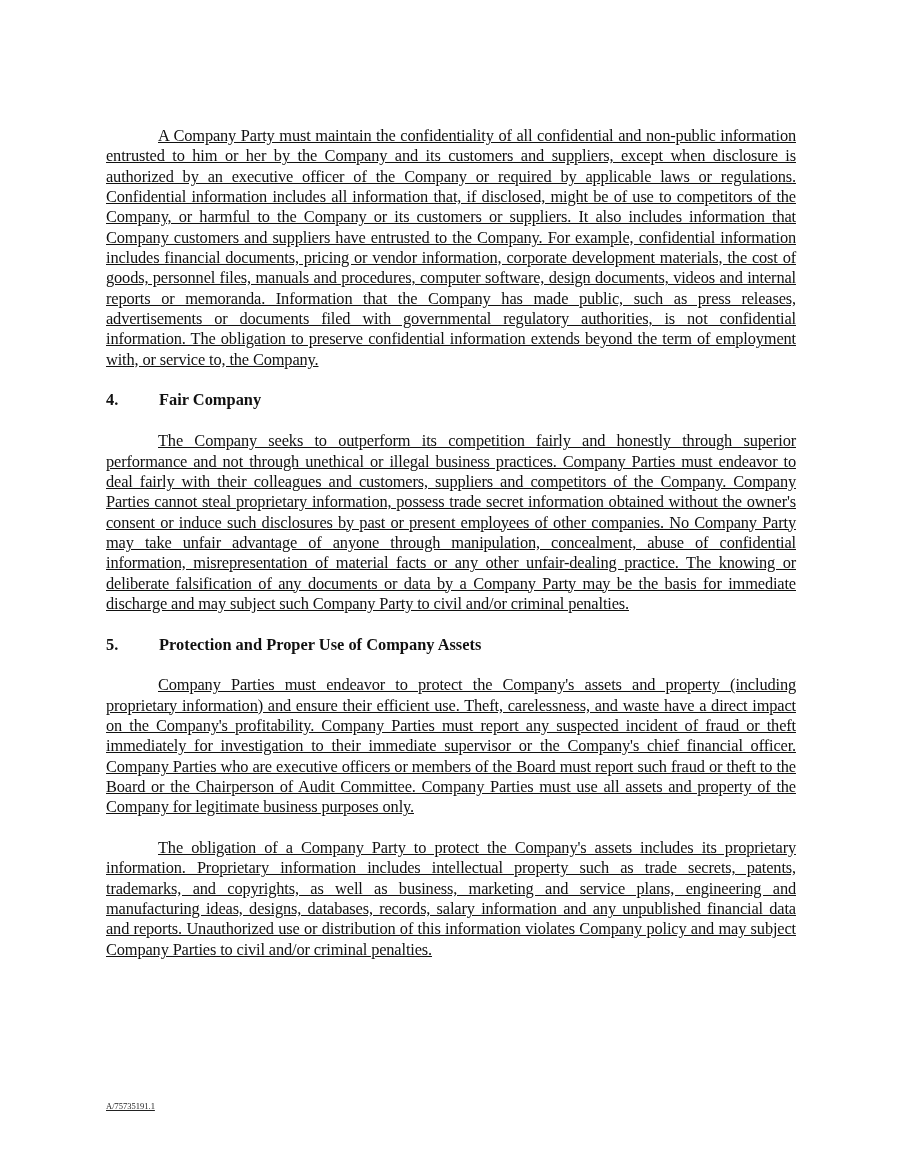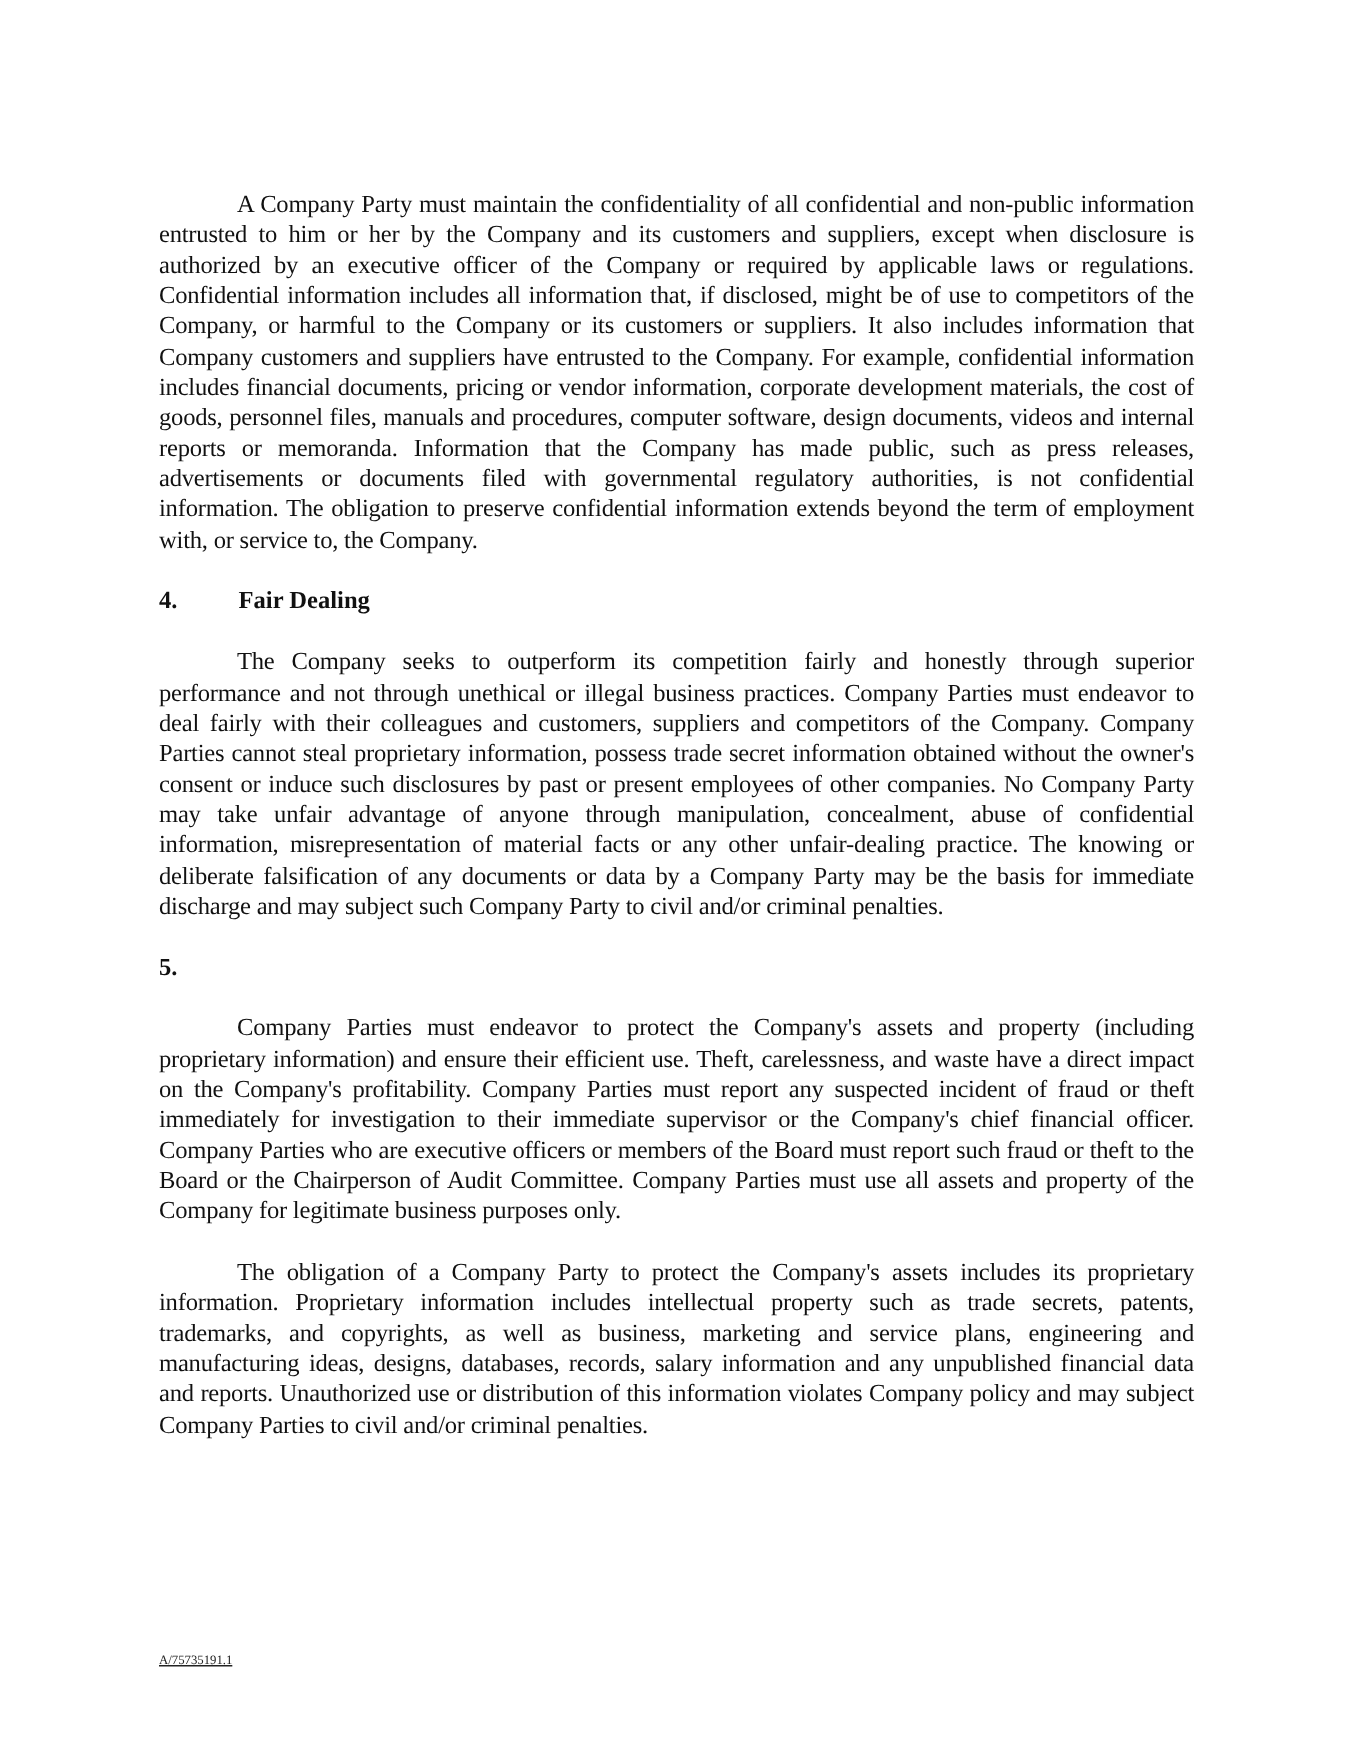--- a/index.html
+++ b/index.html
@@ -22,20 +22,21 @@
       width: 690px;
       font-size: 16.4px;
       line-height: 20.35px;
     }
     .para {
       margin: 0;
       text-align: justify;
       text-indent: 52px;
       letter-spacing: -0.15px;
       word-spacing: 0px;
+      text-decoration: underline;
     }
     .heading {
       margin: 0;
       font-weight: bold;
       display: flex;
       height: 20.35px;
     }
     .heading .num {
       width: 53px;
       flex: 0 0 53px;
@@ -58,31 +59,32 @@
 <body>
 
 <div class="page">
 
   <p class="para">A Company Party must maintain the confidentiality of all confidential and non-public information entrusted to him or her by the Company and its customers and suppliers, except when disclosure is authorized by an executive officer of the Company or required by applicable laws or regulations.  Confidential information includes all information that, if disclosed, might be of use to competitors of the Company, or harmful to the Company or its customers or suppliers.  It also includes information that Company customers and suppliers have entrusted to the Company.  For example, confidential information includes financial documents, pricing or vendor information, corporate development materials, the cost of goods, personnel files, manuals and procedures, computer software, design documents, videos and internal reports or memoranda.  Information that the Company has made public, such as press releases, advertisements or documents filed with governmental regulatory authorities, is not confidential information.  The obligation to preserve confidential information extends beyond the term of employment with, or service to, the Company.</p>
 
   <div class="gap"></div>
 
   <h2 class="heading" style="font-size:inherit;">
     <span class="num">4.</span>
-    <span class="title">Fair Dealing</span>
+    <span class="title">Fair Company</span>
   </h2>
 
   <div class="gap"></div>
 
   <p class="para">The Company seeks to outperform its competition fairly and honestly through superior performance and not through unethical or illegal business practices.  Company Parties must endeavor to deal fairly with their colleagues and customers, suppliers and competitors of the Company.  Company Parties cannot steal proprietary information, possess trade secret information obtained without the owner's consent or induce such disclosures by past or present employees of other companies.  No Company Party may take unfair advantage of anyone through manipulation, concealment, abuse of confidential information, misrepresentation of material facts or any other unfair-dealing practice.  The knowing or deliberate falsification of any documents or data by a Company Party may be the basis for immediate discharge and may subject such Company Party to civil and/or criminal penalties.</p>
 
   <div class="gap"></div>
 
   <h2 class="heading" style="font-size:inherit;">
     <span class="num">5.</span>
+    <span class="title">Protection and Proper Use of Company Assets</span>
   </h2>
 
   <div class="gap"></div>
 
   <p class="para">Company Parties must endeavor to protect the Company's assets and property (including proprietary information) and ensure their efficient use.  Theft, carelessness, and waste have a direct impact on the Company's profitability.  Company Parties must report any suspected incident of fraud or theft immediately for investigation to their immediate supervisor or the Company's chief financial officer.  Company Parties who are executive officers or members of the Board must report such fraud or theft to the Board or the Chairperson of Audit Committee.  Company Parties must use all assets and property of the Company for legitimate business purposes only.</p>
 
   <div class="gap"></div>
 
   <p class="para">The obligation of a Company Party to protect the Company's assets includes its proprietary information.  Proprietary information includes intellectual property such as trade secrets, patents, trademarks, and copyrights, as well as business, marketing and service plans, engineering and manufacturing ideas, designs, databases, records, salary information and any unpublished financial data and reports.  Unauthorized use or distribution of this information violates Company policy and may subject Company Parties to civil and/or criminal penalties.</p>
 

